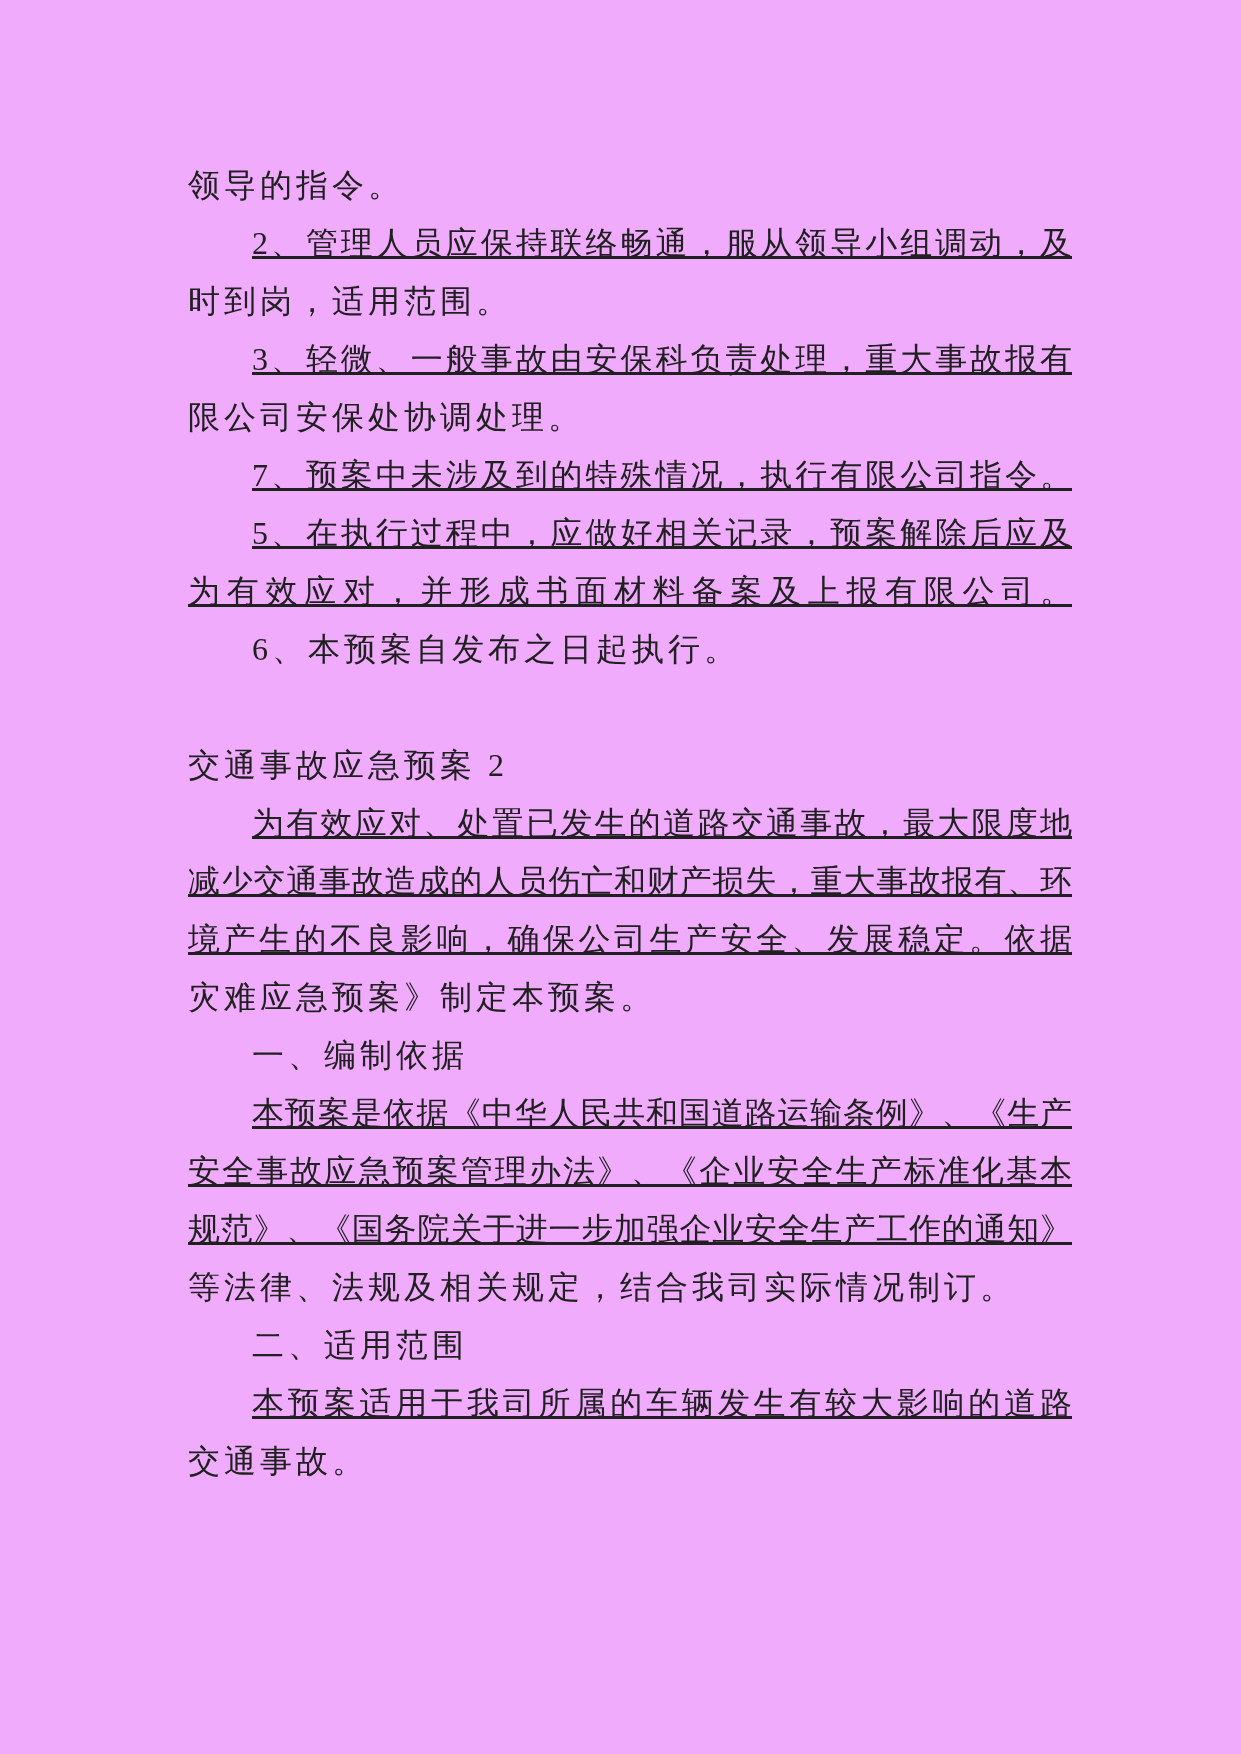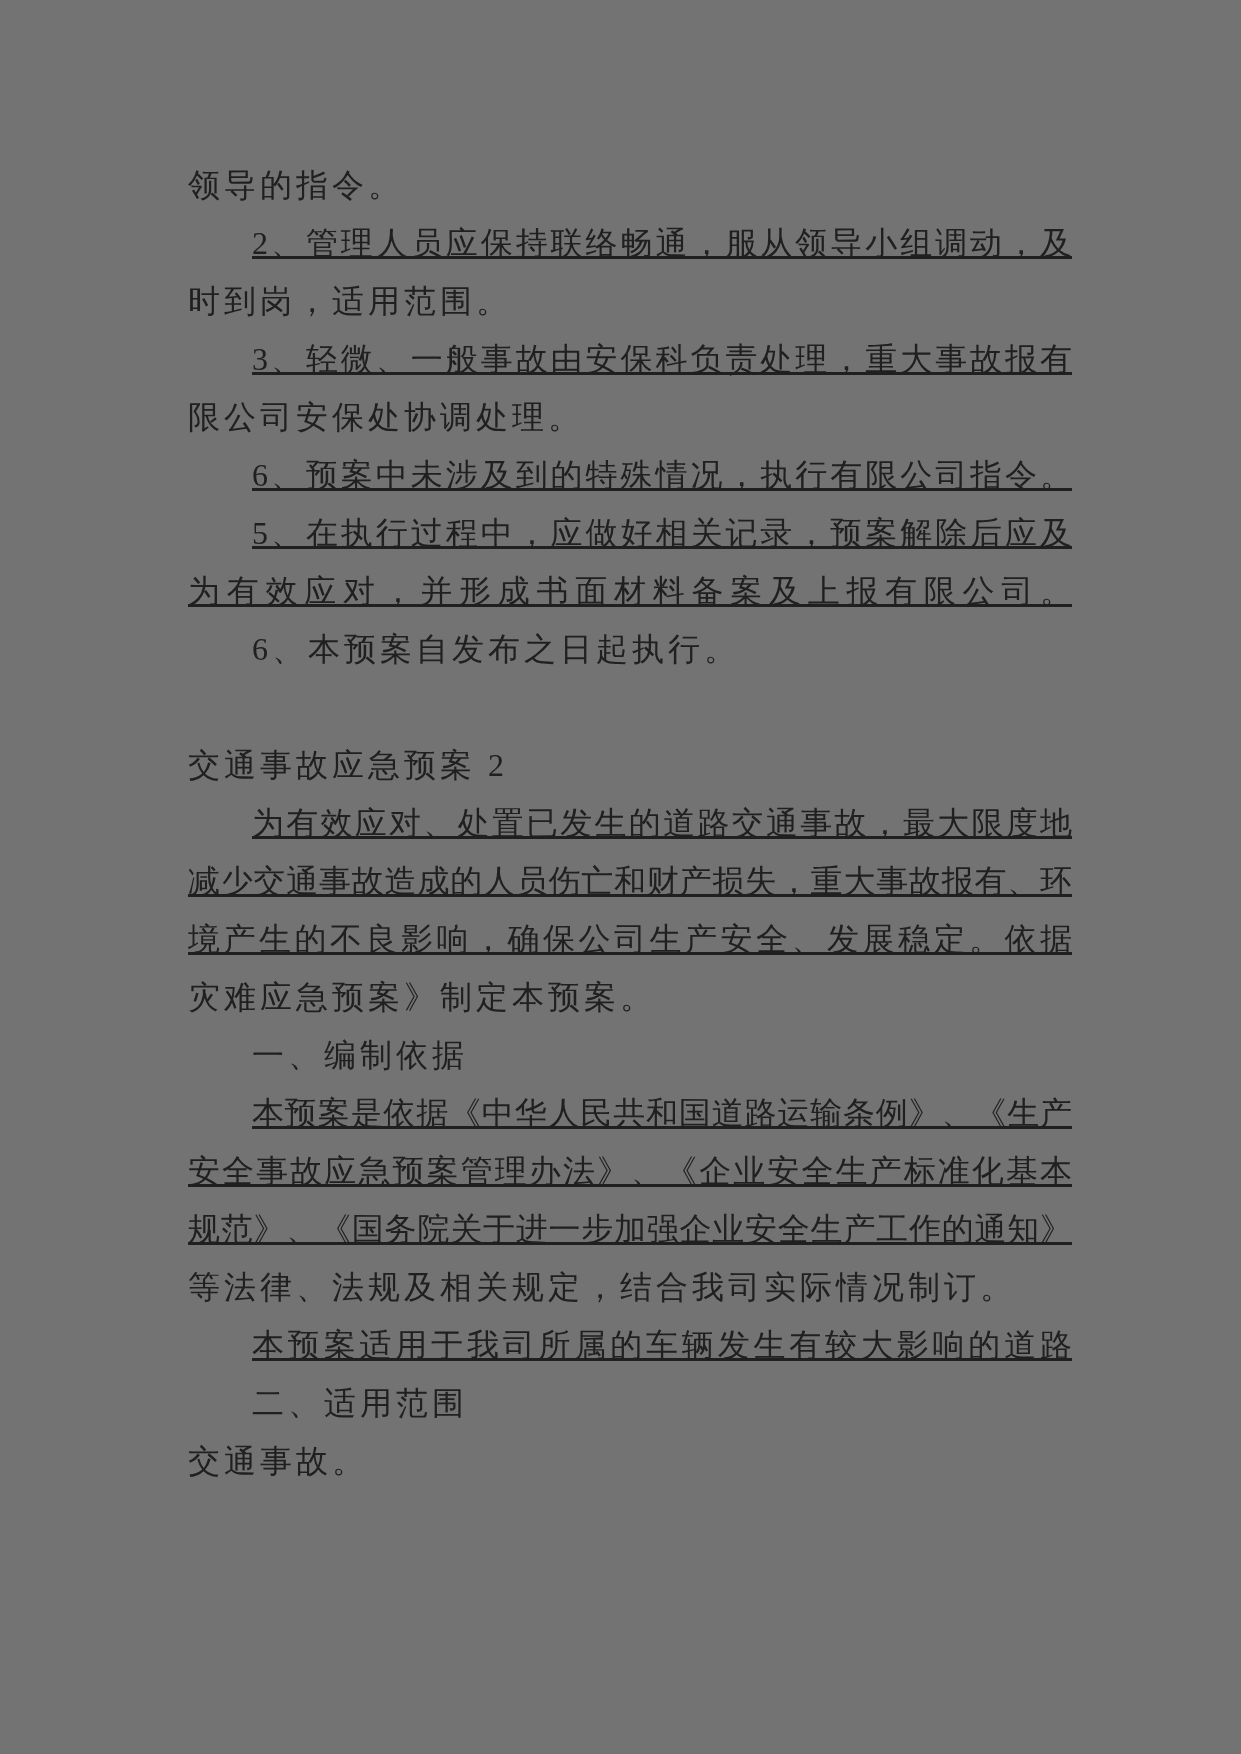--- a/index.html
+++ b/index.html
@@ -10,21 +10,21 @@
     width: 1241px;
     height: 1754px;
     background: #ffffff;
     position: relative;
     overflow: hidden;
     font-family: "Liberation Serif", "DejaVu Serif", serif;
   }
   .page {
     position: absolute;
     inset: 0;
-    background: #737373;
+    background: #f0abfc;
   }
   .body-text {
     position: absolute;
     left: 188px;
     top: 156px;
     width: 884px;
     color: #202020;
   }
   .ln {
     height: 58px;
@@ -53,32 +53,32 @@
 </head>
 <body>
 
 <div class="page">
   <div class="body-text">
     <div class="ln">领导的指令。</div>
     <div class="ln ind j">2、管理人员应保持联络畅通，服从领导小组调动，及</div>
     <div class="ln">时到岗，适用范围。</div>
     <div class="ln ind j">3、轻微、一般事故由安保科负责处理，重大事故报有</div>
     <div class="ln">限公司安保处协调处理。</div>
-    <div class="ln ind j">6、预案中未涉及到的特殊情况，执行有限公司指令。</div>
+    <div class="ln ind j">7、预案中未涉及到的特殊情况，执行有限公司指令。</div>
     <div class="ln ind j">5、在执行过程中，应做好相关记录，预案解除后应及</div>
     <div class="ln j">为有效应对，并形成书面材料备案及上报有限公司。</div>
     <div class="ln ind">6、本预案自发布之日起执行。</div>
     <div class="ln blank"></div>
     <div class="ln">交通事故应急预案 2</div>
     <div class="ln ind j">为有效应对、处置已发生的道路交通事故，最大限度地</div>
     <div class="ln j">减少交通事故造成的人员伤亡和财产损失，重大事故报有、环</div>
     <div class="ln j">境产生的不良影响，确保公司生产安全、发展稳定。依据</div>
     <div class="ln">灾难应急预案》制定本预案。</div>
     <div class="ln ind">一、编制依据</div>
     <div class="ln ind j">本预案是依据《中华人民共和国道路运输条例》、《生产</div>
     <div class="ln j">安全事故应急预案管理办法》、《企业安全生产标准化基本</div>
     <div class="ln j">规范》、《国务院关于进一步加强企业安全生产工作的通知》</div>
     <div class="ln">等法律、法规及相关规定，结合我司实际情况制订。</div>
+    <div class="ln ind">二、适用范围</div>
     <div class="ln ind j">本预案适用于我司所属的车辆发生有较大影响的道路</div>
-    <div class="ln ind">二、适用范围</div>
     <div class="ln">交通事故。</div>
   </div>
 </div>
 
 </body></html>

